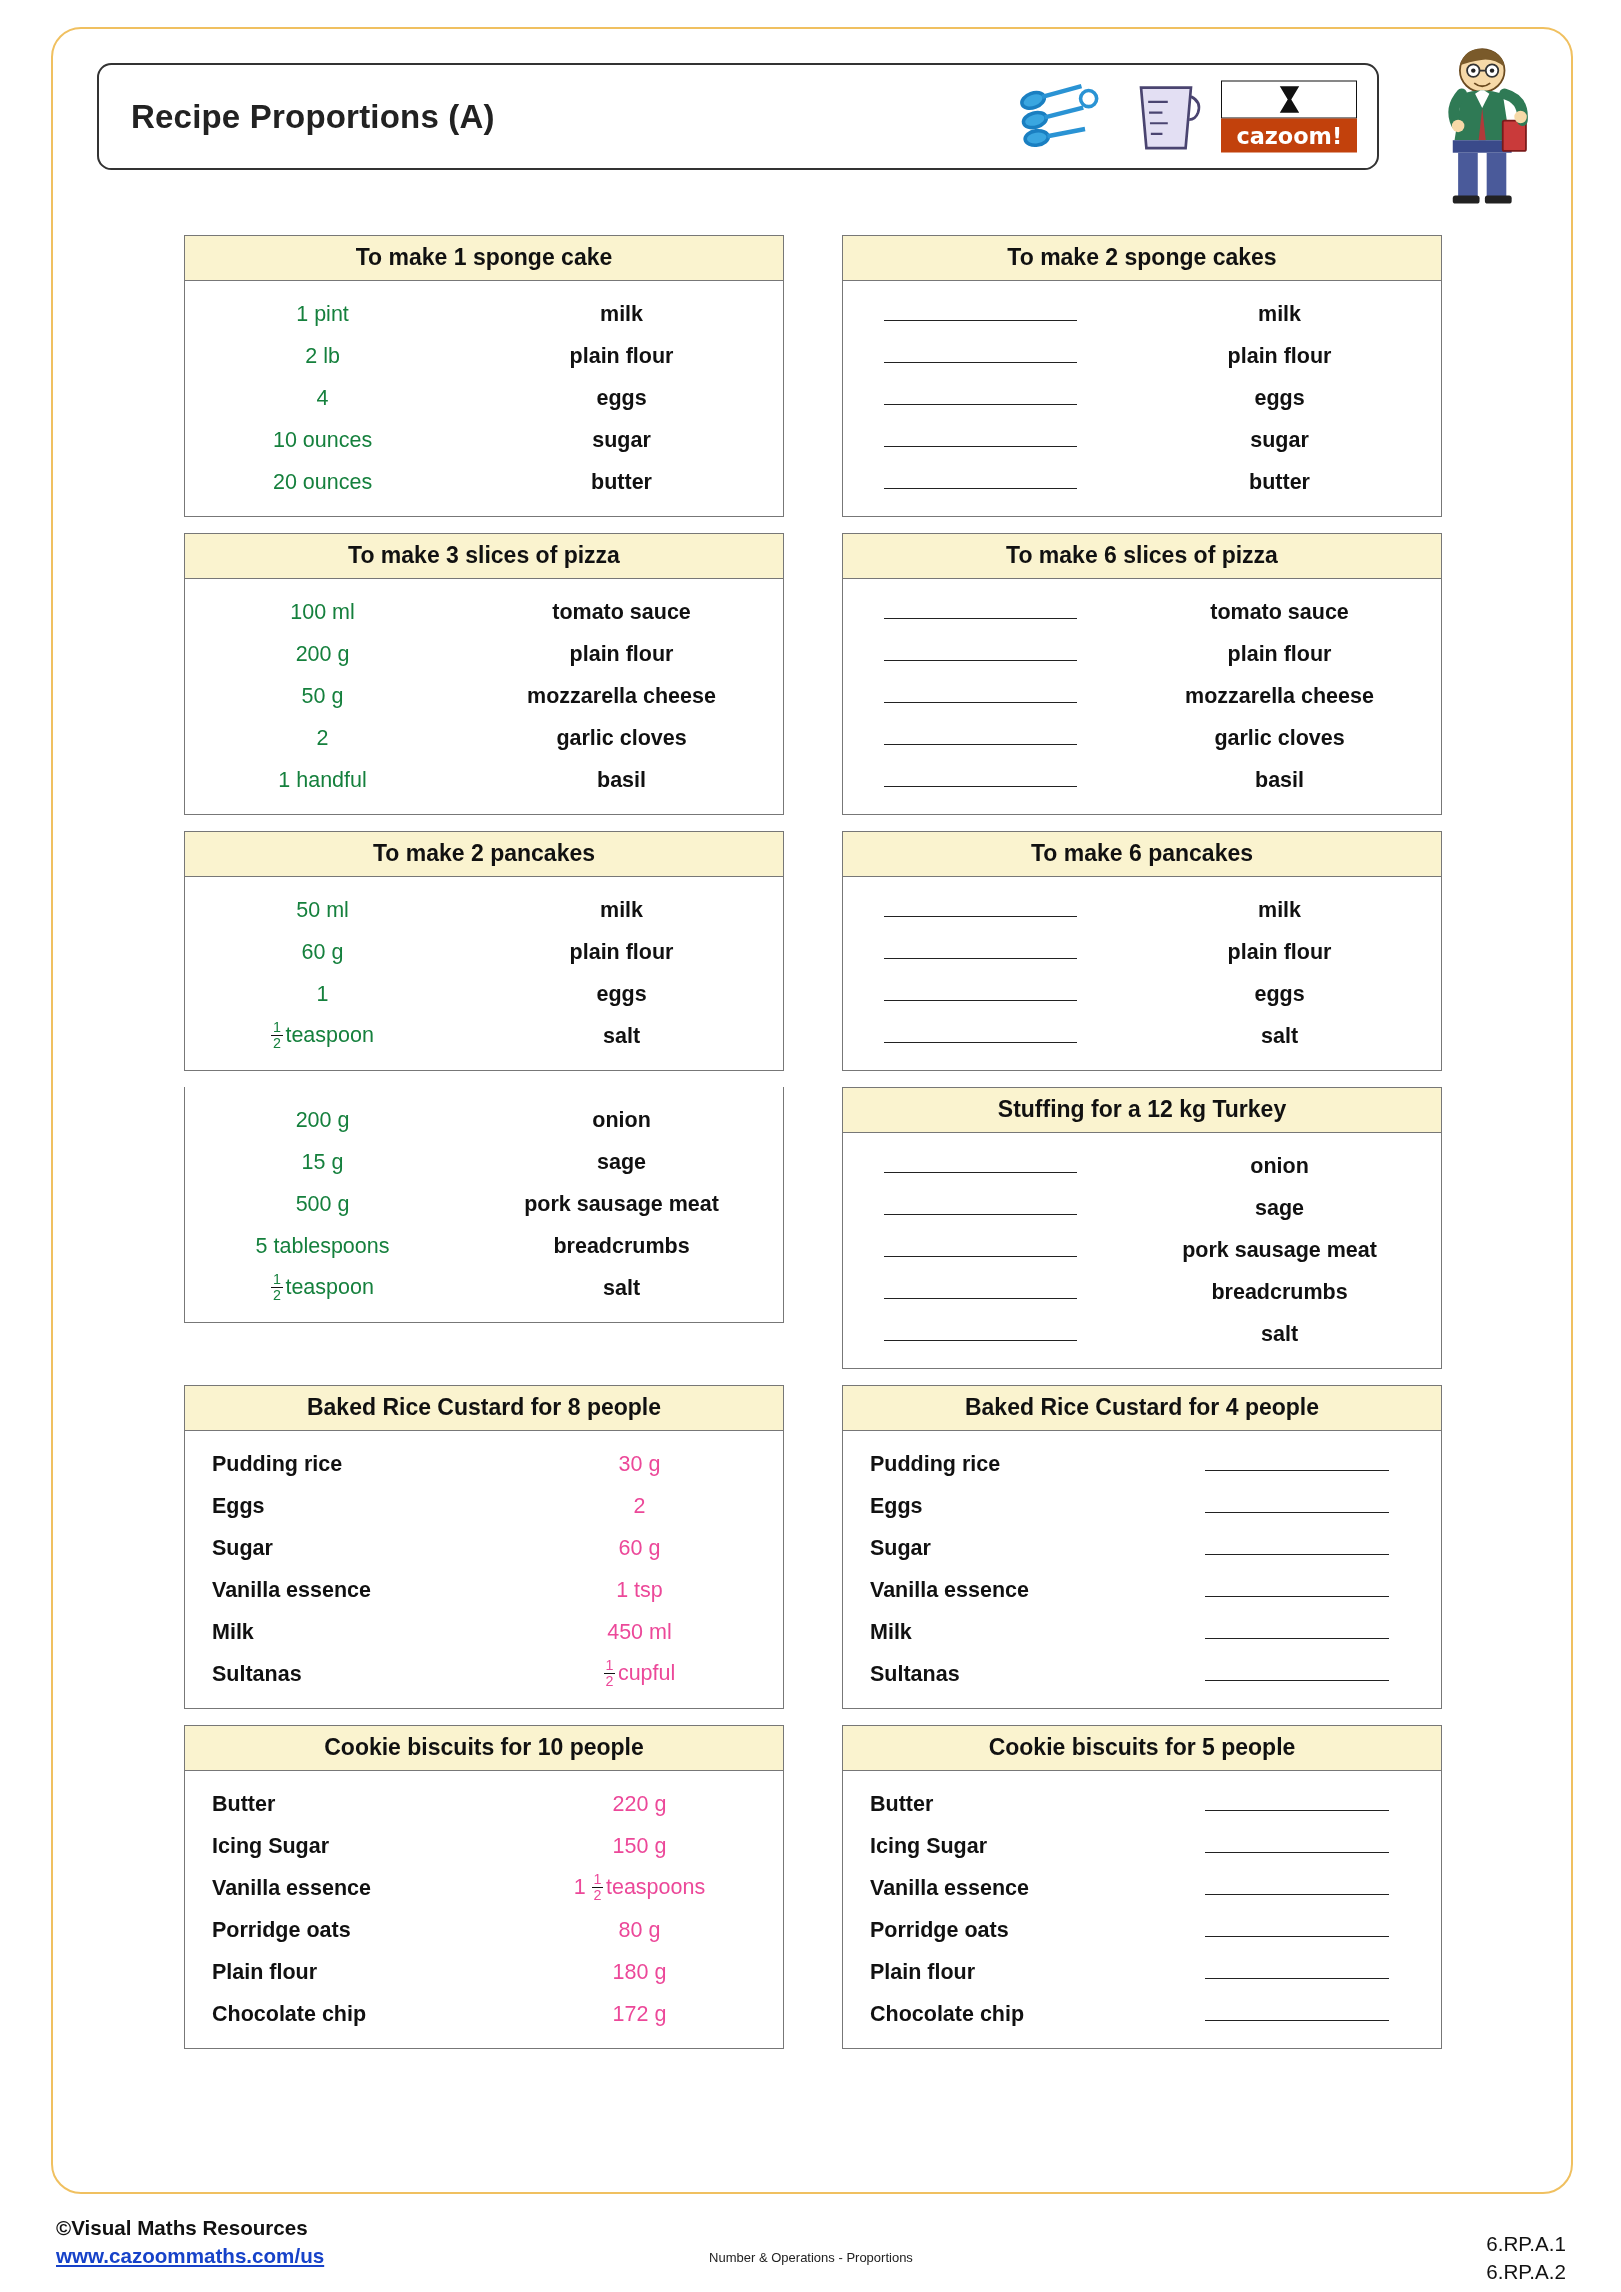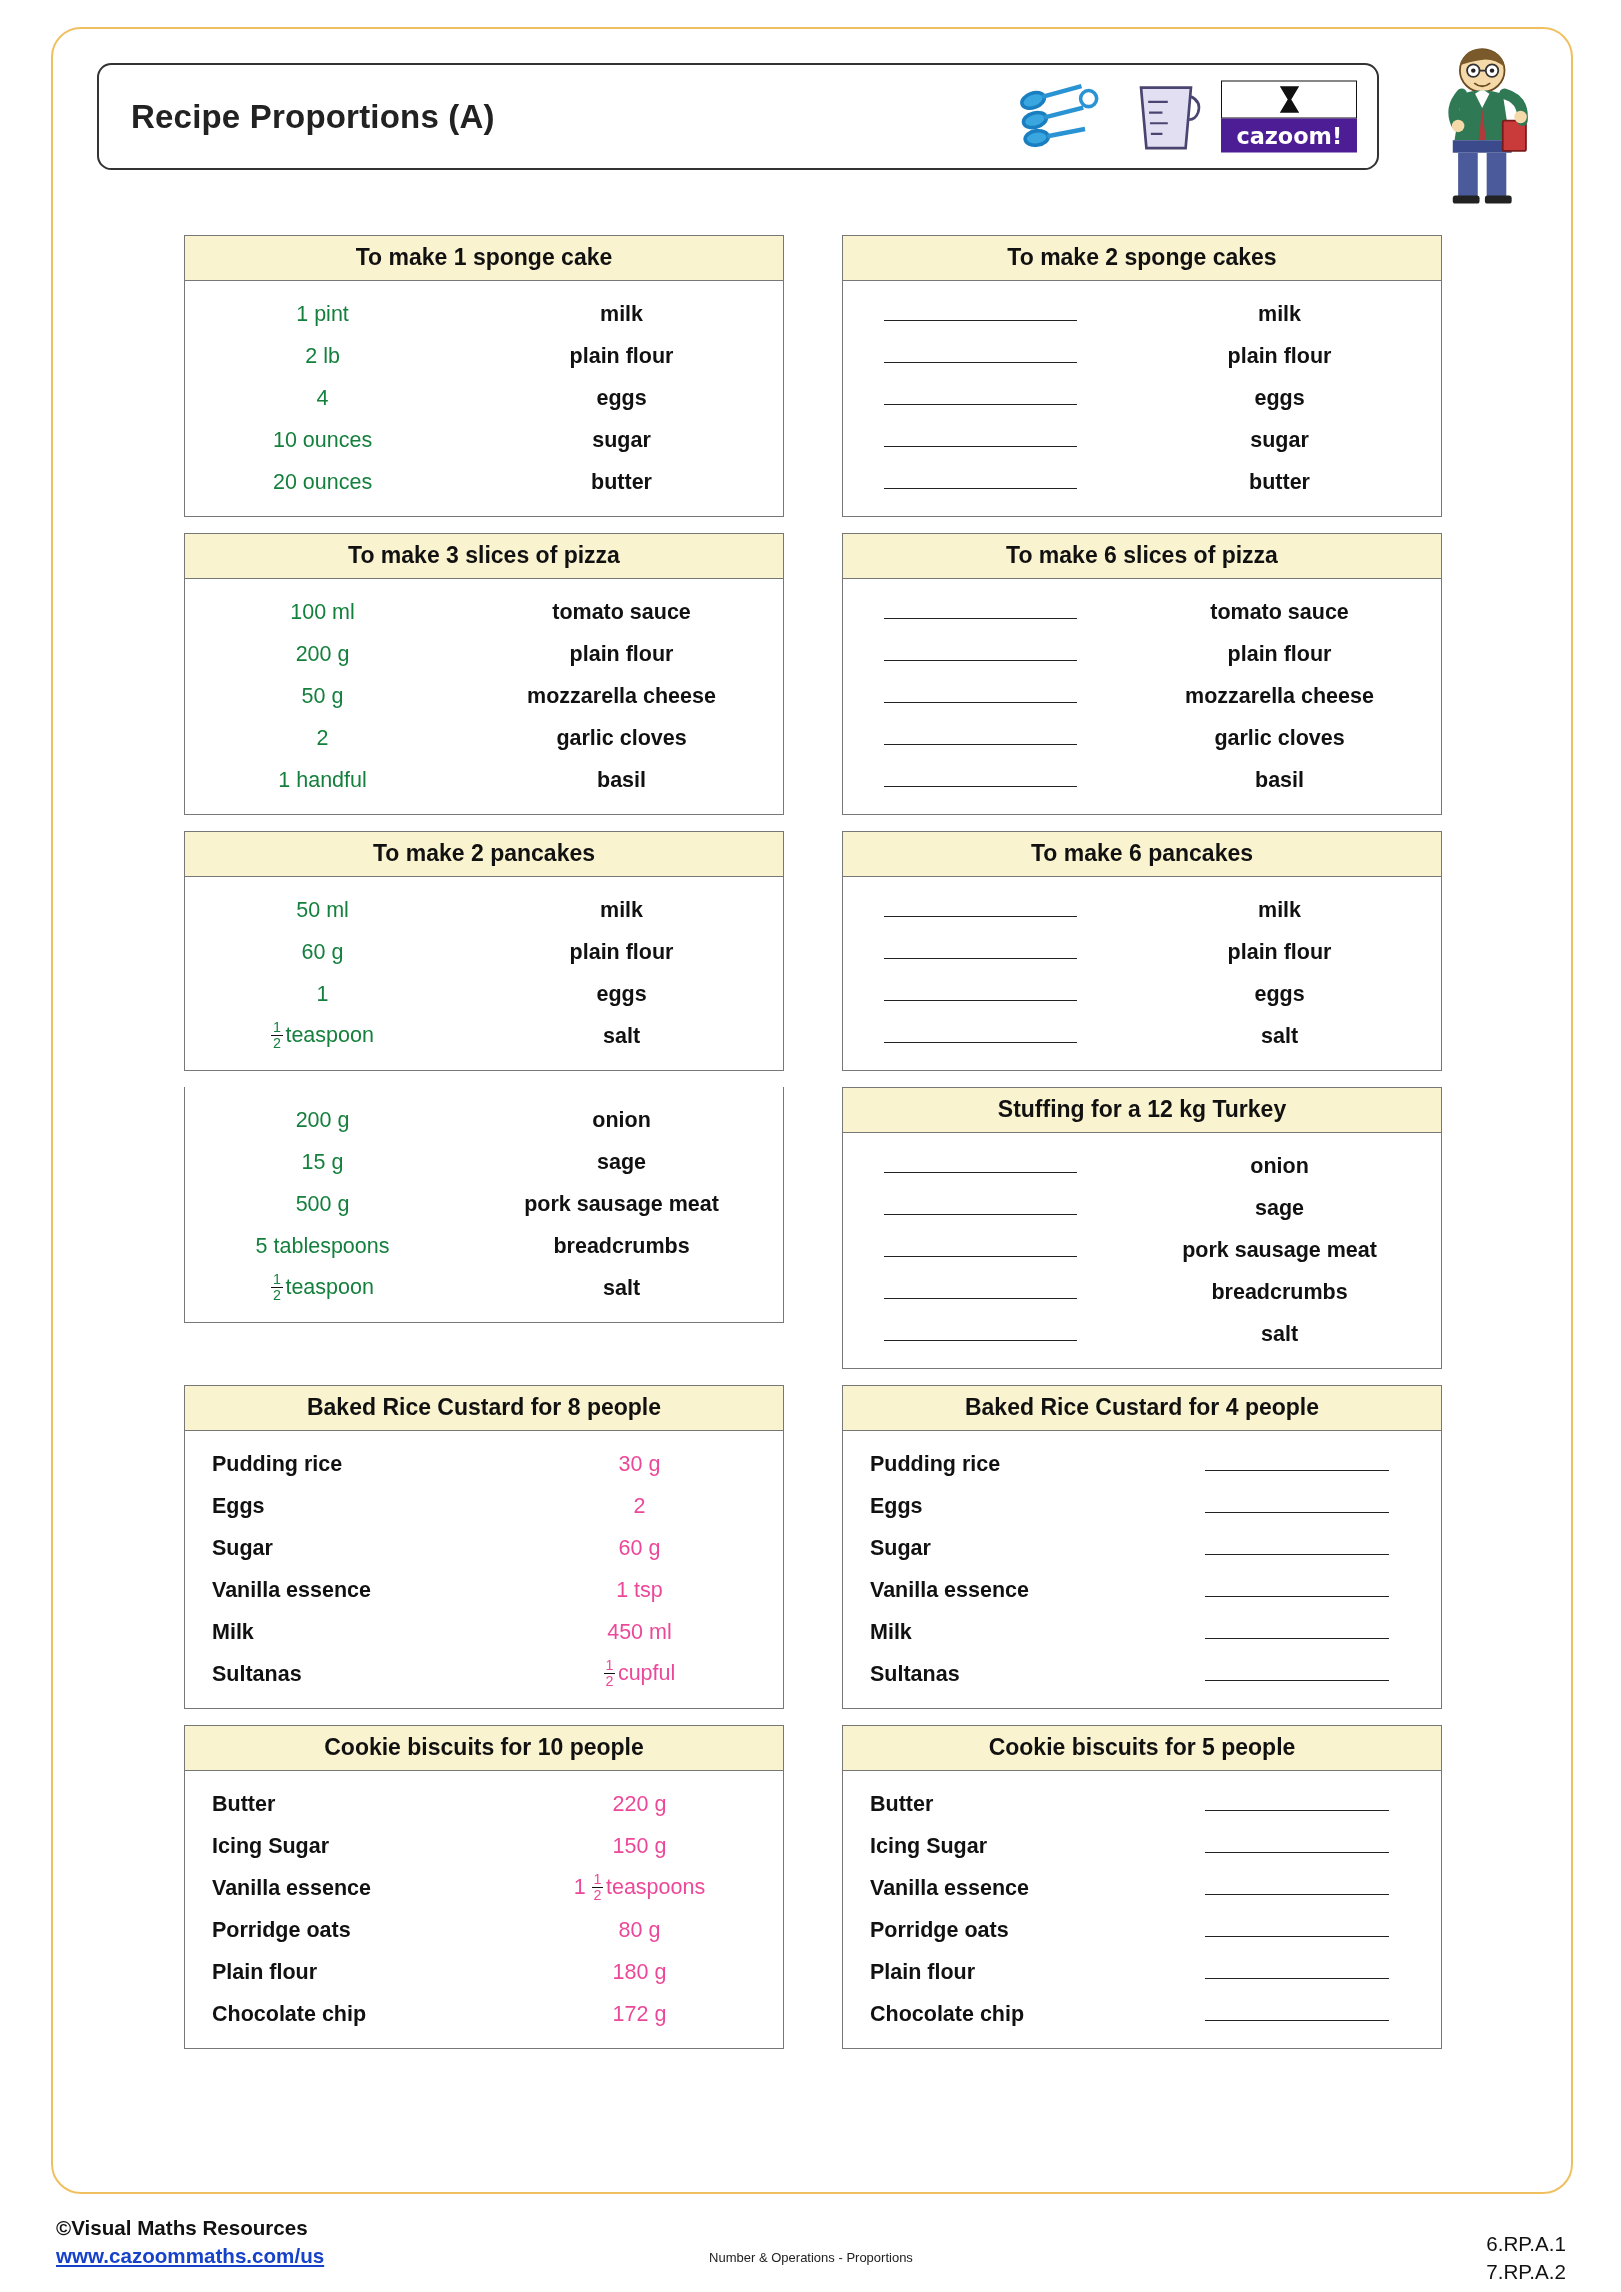--- a/index.html
+++ b/index.html
@@ -73,21 +73,21 @@
     background: #ffffff;
     border: 1.8px solid #111;
     box-sizing: border-box;
     display: flex;
     align-items: center;
     justify-content: center;
   }
   .cazoom-bottom {
     width: 136px;
     height: 34px;
-    background: #4c1d95;
+    background: #c2410c;
     color: #fff;
     font-size: 22.4px;
     font-weight: bold;
     display: flex;
     align-items: center;
     justify-content: center;
     font-family: "DejaVu Sans", sans-serif;
   }
   .teacher {
     position: absolute;
@@ -646,18 +646,18 @@
   </div>
 
   <div class="footer">
     <div class="footer-left">
       <div class="copy">©Visual Maths Resources</div>
       <a href="#">www.cazoommaths.com/us</a>
     </div>
     <div class="footer-center">Number &amp; Operations - Proportions</div>
     <div class="footer-right">
       <div>6.RP.A.1</div>
-      <div>7.RP.A.2</div>
+      <div>6.RP.A.2</div>
     </div>
   </div>
 
 </div>
 
 
 </body></html>

